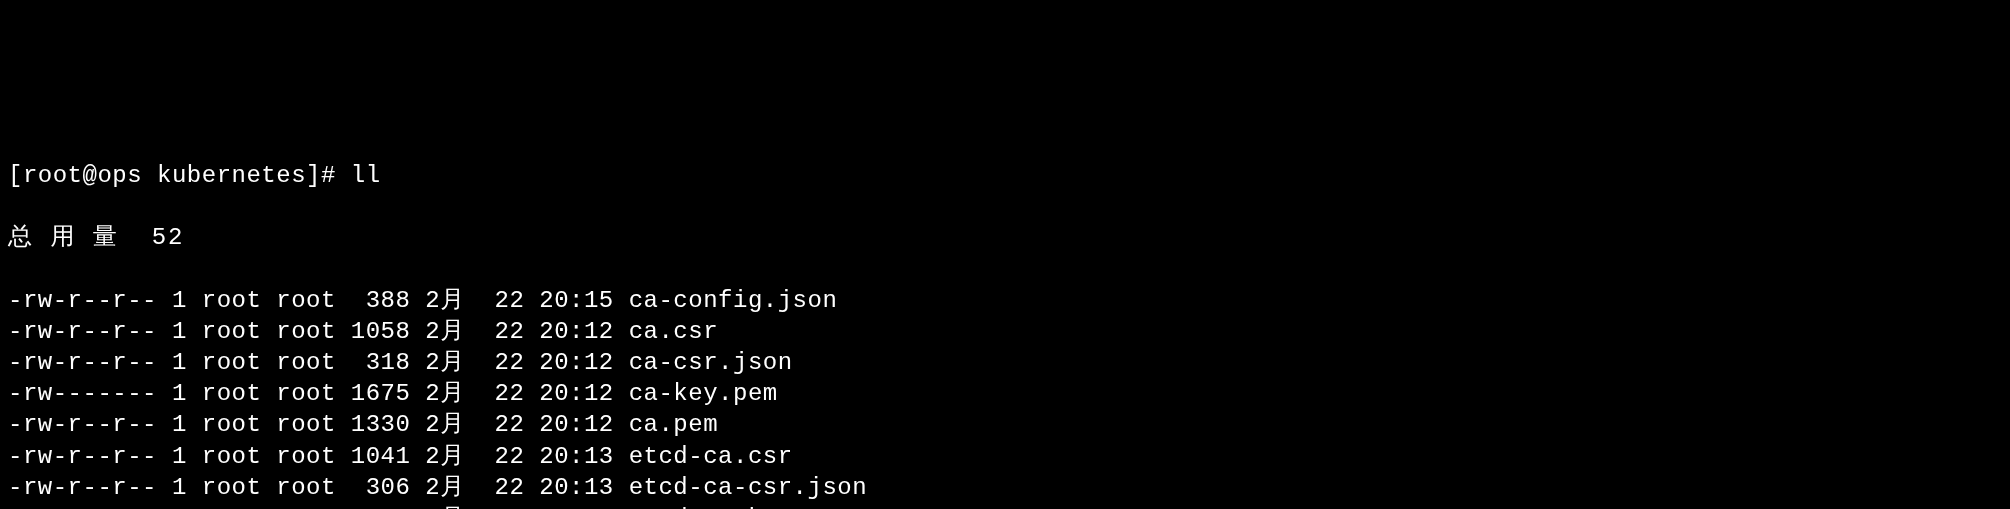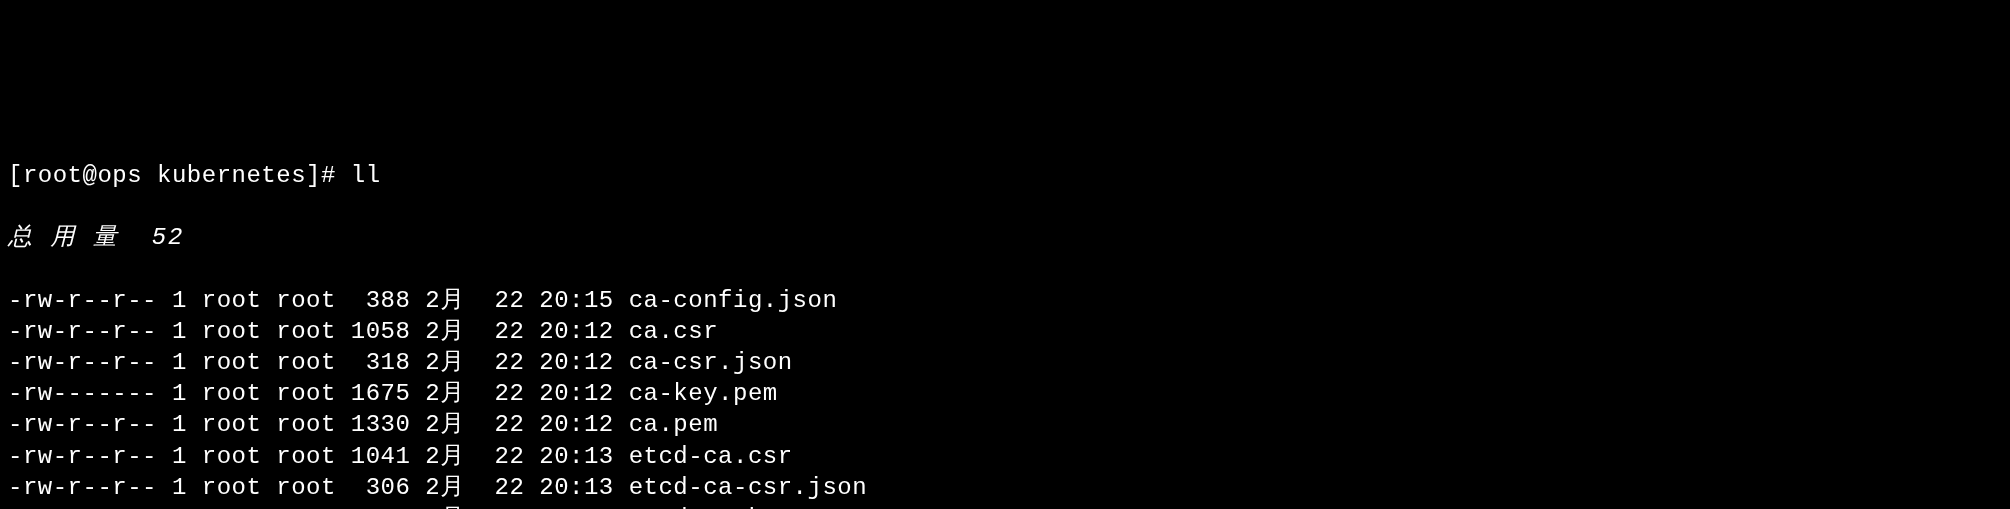--- a/index.html
+++ b/index.html
@@ -20,21 +20,20 @@
     .terminal {
       display: block;
     }
     .prompt-line {
       display: block;
       font-family: Liberation Mono, monospace;
     }
     .total-line {
       display: block;
       letter-spacing: 2px;
-      font-style: italic;
     }
     .file-row {
       display: block;
     }
   </style>
 </head>
 <body>
 
 
 

